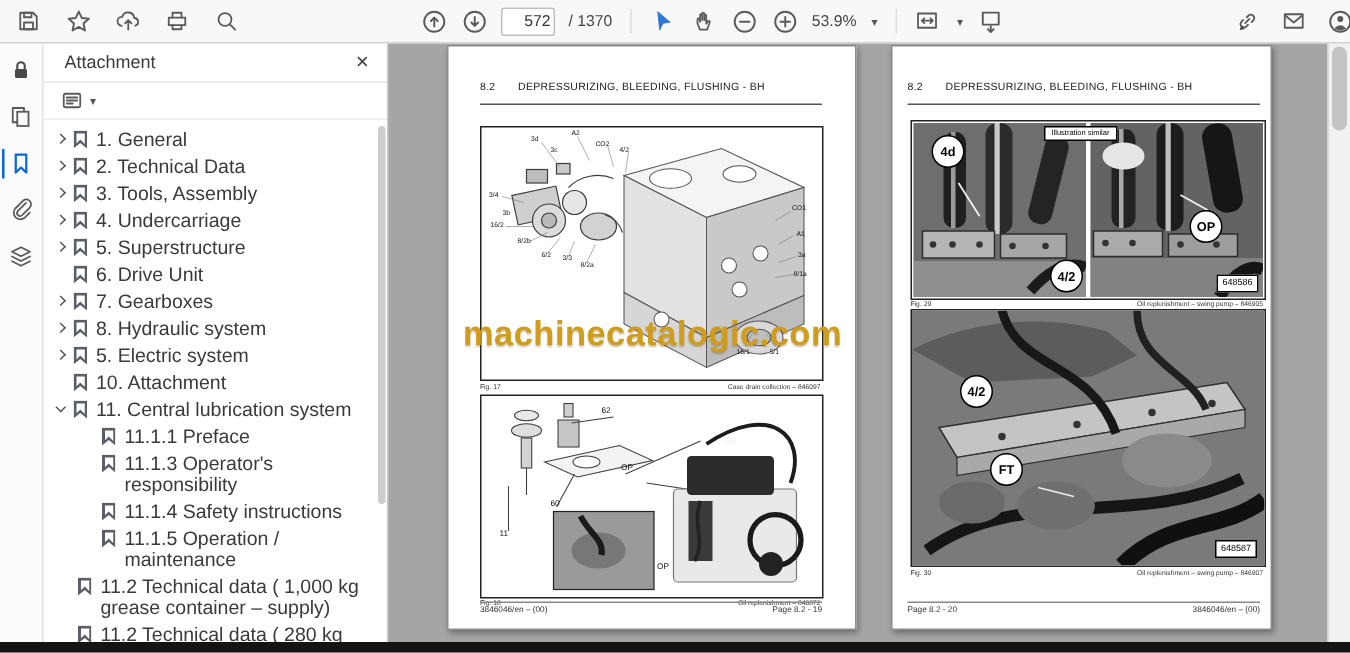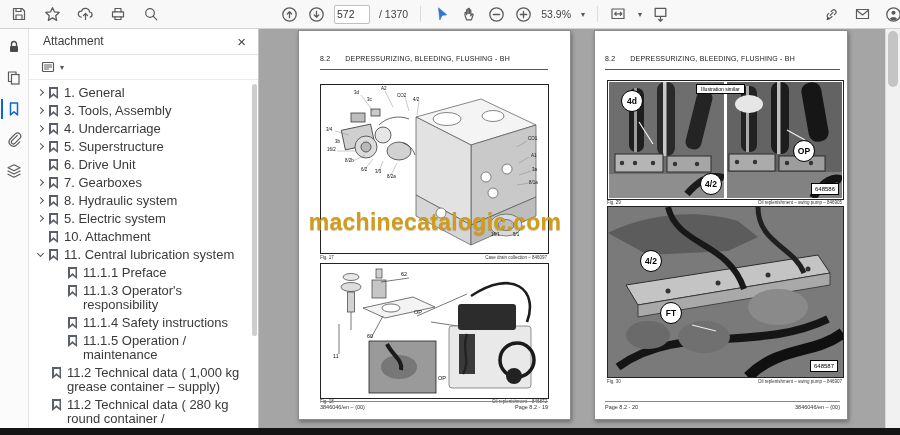--- a/index.html
+++ b/index.html
@@ -9,21 +9,21 @@
   
   .toolbar{position:absolute;top:0;left:0;right:0;height:28px;background:#f8f8f8;border-bottom:1px solid #d2d2d2;z-index:6}
   .tbg{position:absolute;top:0;height:28px;display:flex;align-items:center}
   .tb-left{left:10px;gap:15px}
   .tb-center{left:280px;gap:9px}
   .tb-right{left:822px;gap:13px}
   .tbtn{width:18px;height:18px;display:flex;align-items:center;justify-content:center;cursor:pointer;flex:none}
   .tbtn svg{display:block}
   .ic{fill:none;stroke:#5a5a5a;stroke-width:1.2;stroke-linecap:round;stroke-linejoin:round}
   .sep{width:1px;height:16px;background:#dcdcdc;flex:none;margin:0 3px}
-  .page-input{width:30px;height:15px;border:1px solid #bfbfbf;border-radius:2px;background:#fff;font-size:10.5px;text-align:left;color:#333;font-family:"Liberation Sans",sans-serif}
+  .page-input{width:30px;height:15px;border:1px solid #bfbfbf;border-radius:2px;background:#fff;font-size:10.5px;text-align:right;color:#333;font-family:"Liberation Sans",sans-serif}
   .tb-text{font-size:10.5px;color:#444;white-space:nowrap}
   .caret{font-size:8px;color:#555;margin-left:1px;cursor:pointer}
 
   
   .content{position:absolute;top:28px;left:0;right:0;bottom:7px;display:flex}
   .bottom-strip{position:absolute;left:0;right:0;bottom:0;height:7px;background:#141414;z-index:7}
 
   
   .rail{width:28px;flex:none;background:#fbfbfb;border-right:1px solid #e4e4e4;display:flex;flex-direction:column;align-items:center;padding-top:9px;gap:11px}
   .rail-btn{width:26px;height:20px;display:flex;align-items:center;justify-content:center;cursor:pointer}
@@ -230,20 +230,25 @@
             </svg>
           </span>
         <span class="caret">▾</span>
       </div>
 
       <div class="bm-list">
         <div class="bm-row">
             <span class="chev chev-r"></span>
             <span class="bmk"></span>
             <span class="bm-label">1. General</span>
+          </div>
+        <div class="bm-row">
+            <span class="chev chev-r"></span>
+            <span class="bmk"></span>
+            <span class="bm-label">2. Technical Data</span>
           </div>
         <div class="bm-row">
             <span class="chev chev-r"></span>
             <span class="bmk"></span>
             <span class="bm-label">3. Tools, Assembly</span>
           </div>
         <div class="bm-row">
             <span class="chev chev-r"></span>
             <span class="bmk"></span>
             <span class="bm-label">4. Undercarriage</span>

